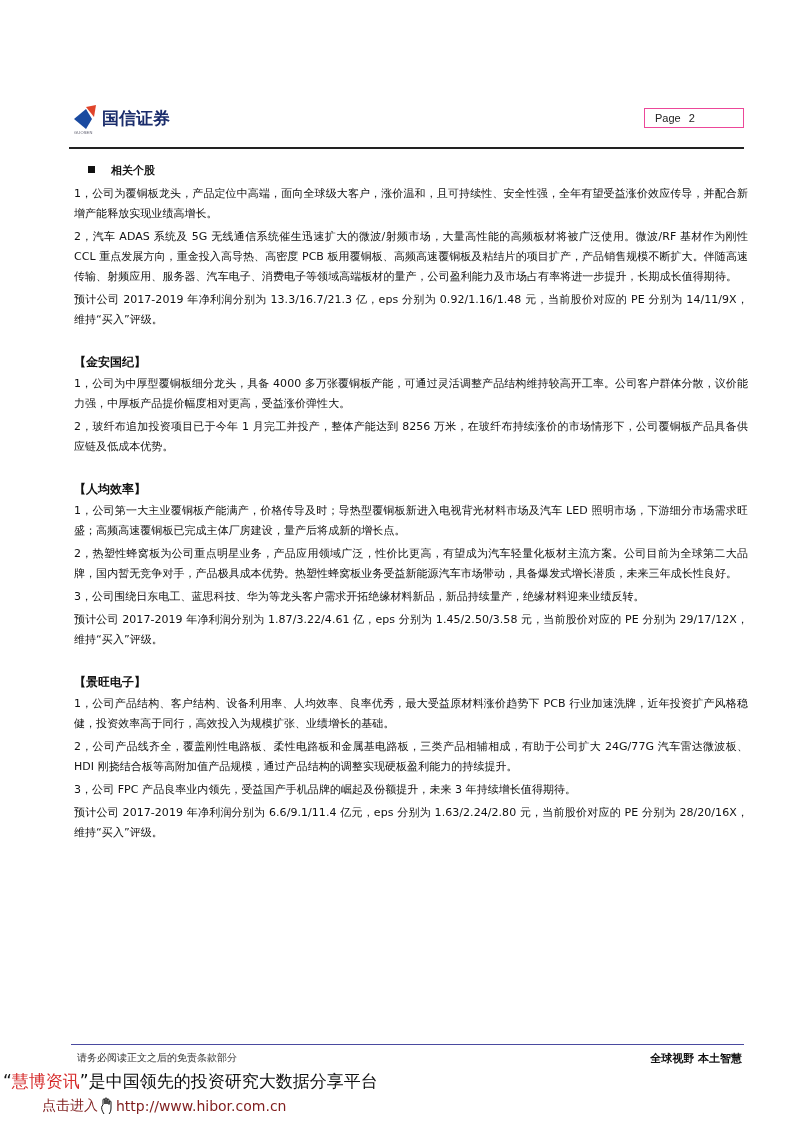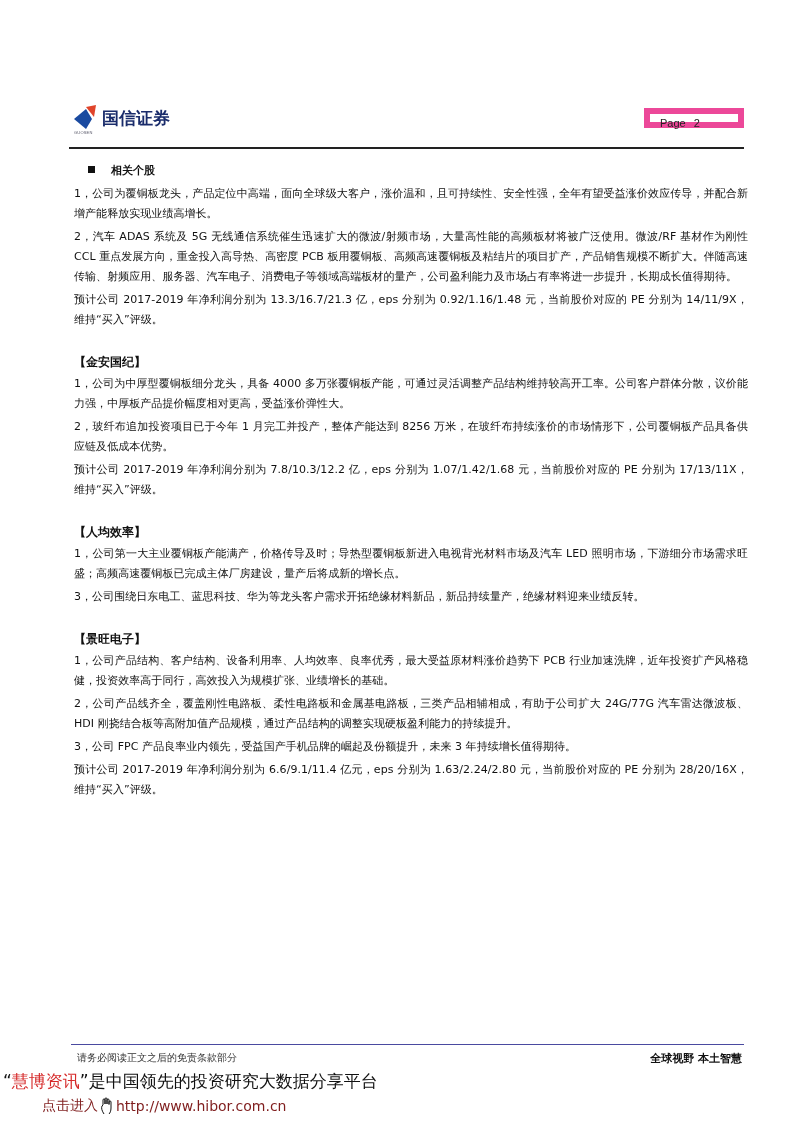--- a/index.html
+++ b/index.html
@@ -8,21 +8,21 @@
     font-family: "DejaVu Sans", "Liberation Sans", sans-serif;
     color: #111;
   }
   .logo { position: absolute; left: 74px; top: 103px; width: 120px; height: 34px; }
   .logo-mark { position: absolute; left: 0; top: 2px; width: 24px; height: 24px; }
   .logo-en { position: absolute; left: 0; top: 27px; font-size: 4px; color: #556; letter-spacing: 0.2px; font-family: "Liberation Sans", sans-serif; }
   .logo-cn { position: absolute; left: 28px; top: 4px; font-size: 17px; font-weight: bold; color: #1a2c6b; font-family: "DejaVu Serif", serif; letter-spacing: 0px; text-align: right; }
 
   .page-box {
     position: absolute; left: 644px; top: 108px; width: 100px; height: 20px;
-    border: 6px solid #ec4899; box-sizing: border-box;
+    border: 1px solid #ec4899; box-sizing: border-box;
     font-family: "Liberation Sans", sans-serif; font-size: 11px; color: #222;
     padding-left: 10px; line-height: 19px;
   }
   .page-box span { margin-right: 8px; }
 
   .header-rule { position: absolute; left: 69px; top: 147px; width: 675px; height: 2px; background: #222; }
 
   .section-title { position: absolute; left: 88px; top: 163px; font-size: 11px; font-weight: bold; }
   .section-title .sq { display: inline-block; width: 7px; height: 7px; background: #111; margin-right: 16px; vertical-align: 1px; }
 
@@ -70,27 +70,28 @@
   <div class="company">
     <p class="para">1，公司为覆铜板龙头，产品定位中高端，面向全球级大客户，涨价温和，且可持续性、安全性强，全年有望受益涨价效应传导，并配合新增产能释放实现业绩高增长。</p>
     <p class="para">2，汽车 ADAS 系统及 5G 无线通信系统催生迅速扩大的微波/射频市场，大量高性能的高频板材将被广泛使用。微波/RF 基材作为刚性 CCL 重点发展方向，重金投入高导热、高密度 PCB 板用覆铜板、高频高速覆铜板及粘结片的项目扩产，产品销售规模不断扩大。伴随高速传输、射频应用、服务器、汽车电子、消费电子等领域高端板材的量产，公司盈利能力及市场占有率将进一步提升，长期成长值得期待。</p>
     <p class="para">预计公司 2017-2019 年净利润分别为 13.3/16.7/21.3 亿，eps 分别为 0.92/1.16/1.48 元，当前股价对应的 PE 分别为 14/11/9X，维持“买入”评级。</p>
   </div>
 
   <div class="company">
     <div class="company-title">【金安国纪】</div>
     <p class="para">1，公司为中厚型覆铜板细分龙头，具备 4000 多万张覆铜板产能，可通过灵活调整产品结构维持较高开工率。公司客户群体分散，议价能力强，中厚板产品提价幅度相对更高，受益涨价弹性大。</p>
     <p class="para">2，玻纤布追加投资项目已于今年 1 月完工并投产，整体产能达到 8256 万米，在玻纤布持续涨价的市场情形下，公司覆铜板产品具备供应链及低成本优势。</p>
-    <p class="para">预计公司 2017-2019 年净利润分别为 7.8/10.3/12.2 亿，eps 分别为 1.07/1.42/1.68 元，当前股价对应的 PE 分别为 17/13/11X，维持“买入”评级。</p>
   </div>
 
   <div class="company">
     <div class="company-title">【人均效率】</div>
     <p class="para">1，公司第一大主业覆铜板产能满产，价格传导及时；导热型覆铜板新进入电视背光材料市场及汽车 LED 照明市场，下游细分市场需求旺盛；高频高速覆铜板已完成主体厂房建设，量产后将成新的增长点。</p>
+    <p class="para">2，热塑性蜂窝板为公司重点明星业务，产品应用领域广泛，性价比更高，有望成为汽车轻量化板材主流方案。公司目前为全球第二大品牌，国内暂无竞争对手，产品极具成本优势。热塑性蜂窝板业务受益新能源汽车市场带动，具备爆发式增长潜质，未来三年成长性良好。</p>
     <p class="para">3，公司围绕日东电工、蓝思科技、华为等龙头客户需求开拓绝缘材料新品，新品持续量产，绝缘材料迎来业绩反转。</p>
+    <p class="para">预计公司 2017-2019 年净利润分别为 1.87/3.22/4.61 亿，eps 分别为 1.45/2.50/3.58 元，当前股价对应的 PE 分别为 29/17/12X，维持“买入”评级。</p>
   </div>
 
   <div class="company">
     <div class="company-title">【景旺电子】</div>
     <p class="para">1，公司产品结构、客户结构、设备利用率、人均效率、良率优秀，最大受益原材料涨价趋势下 PCB 行业加速洗牌，近年投资扩产风格稳健，投资效率高于同行，高效投入为规模扩张、业绩增长的基础。</p>
     <p class="para">2，公司产品线齐全，覆盖刚性电路板、柔性电路板和金属基电路板，三类产品相辅相成，有助于公司扩大 24G/77G 汽车雷达微波板、HDI 刚挠结合板等高附加值产品规模，通过产品结构的调整实现硬板盈利能力的持续提升。</p>
     <p class="para">3，公司 FPC 产品良率业内领先，受益国产手机品牌的崛起及份额提升，未来 3 年持续增长值得期待。</p>
     <p class="para">预计公司 2017-2019 年净利润分别为 6.6/9.1/11.4 亿元，eps 分别为 1.63/2.24/2.80 元，当前股价对应的 PE 分别为 28/20/16X，维持“买入”评级。</p>
   </div>
 

